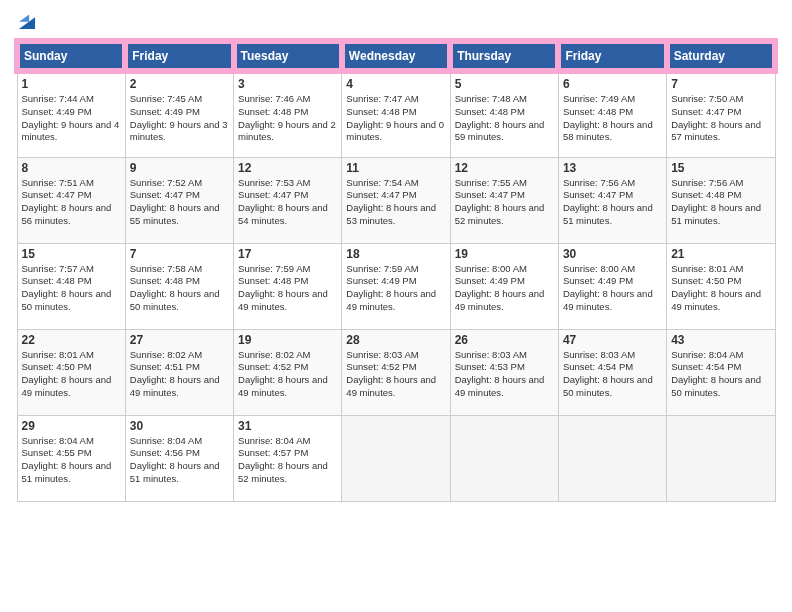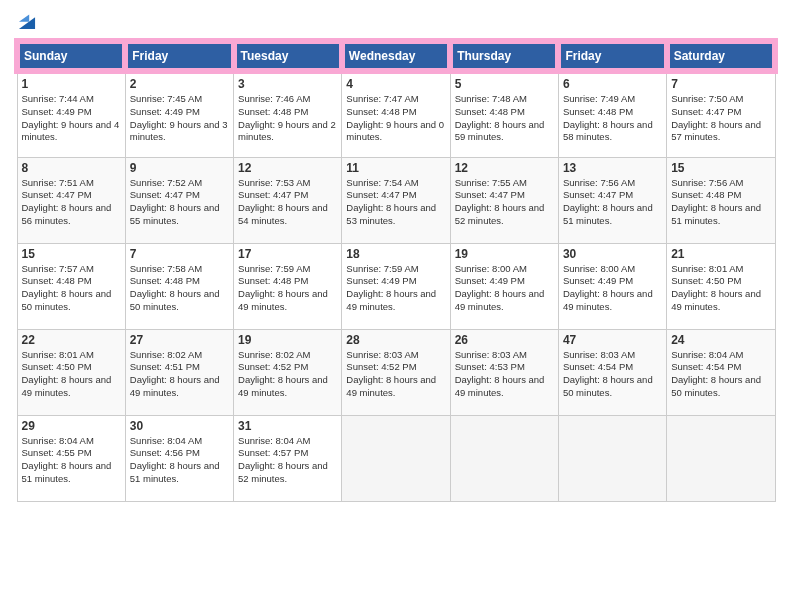--- a/index.html
+++ b/index.html
@@ -234,21 +234,21 @@
           </td>
           <td>
             <span class="day-num">26</span>
             <div class="day-info">Sunrise: 8:03 AM<br>Sunset: 4:53 PM<br>Daylight: 8 hours and 49 minutes.</div>
           </td>
           <td>
             <span class="day-num">47</span>
             <div class="day-info">Sunrise: 8:03 AM<br>Sunset: 4:54 PM<br>Daylight: 8 hours and 50 minutes.</div>
           </td>
           <td>
-            <span class="day-num">24</span>
+            <span class="day-num">43</span>
             <div class="day-info">Sunrise: 8:04 AM<br>Sunset: 4:54 PM<br>Daylight: 8 hours and 50 minutes.</div>
           </td>
         </tr>
         <tr>
           <td>
             <span class="day-num">29</span>
             <div class="day-info">Sunrise: 8:04 AM<br>Sunset: 4:55 PM<br>Daylight: 8 hours and 51 minutes.</div>
           </td>
           <td>
             <span class="day-num">30</span>

